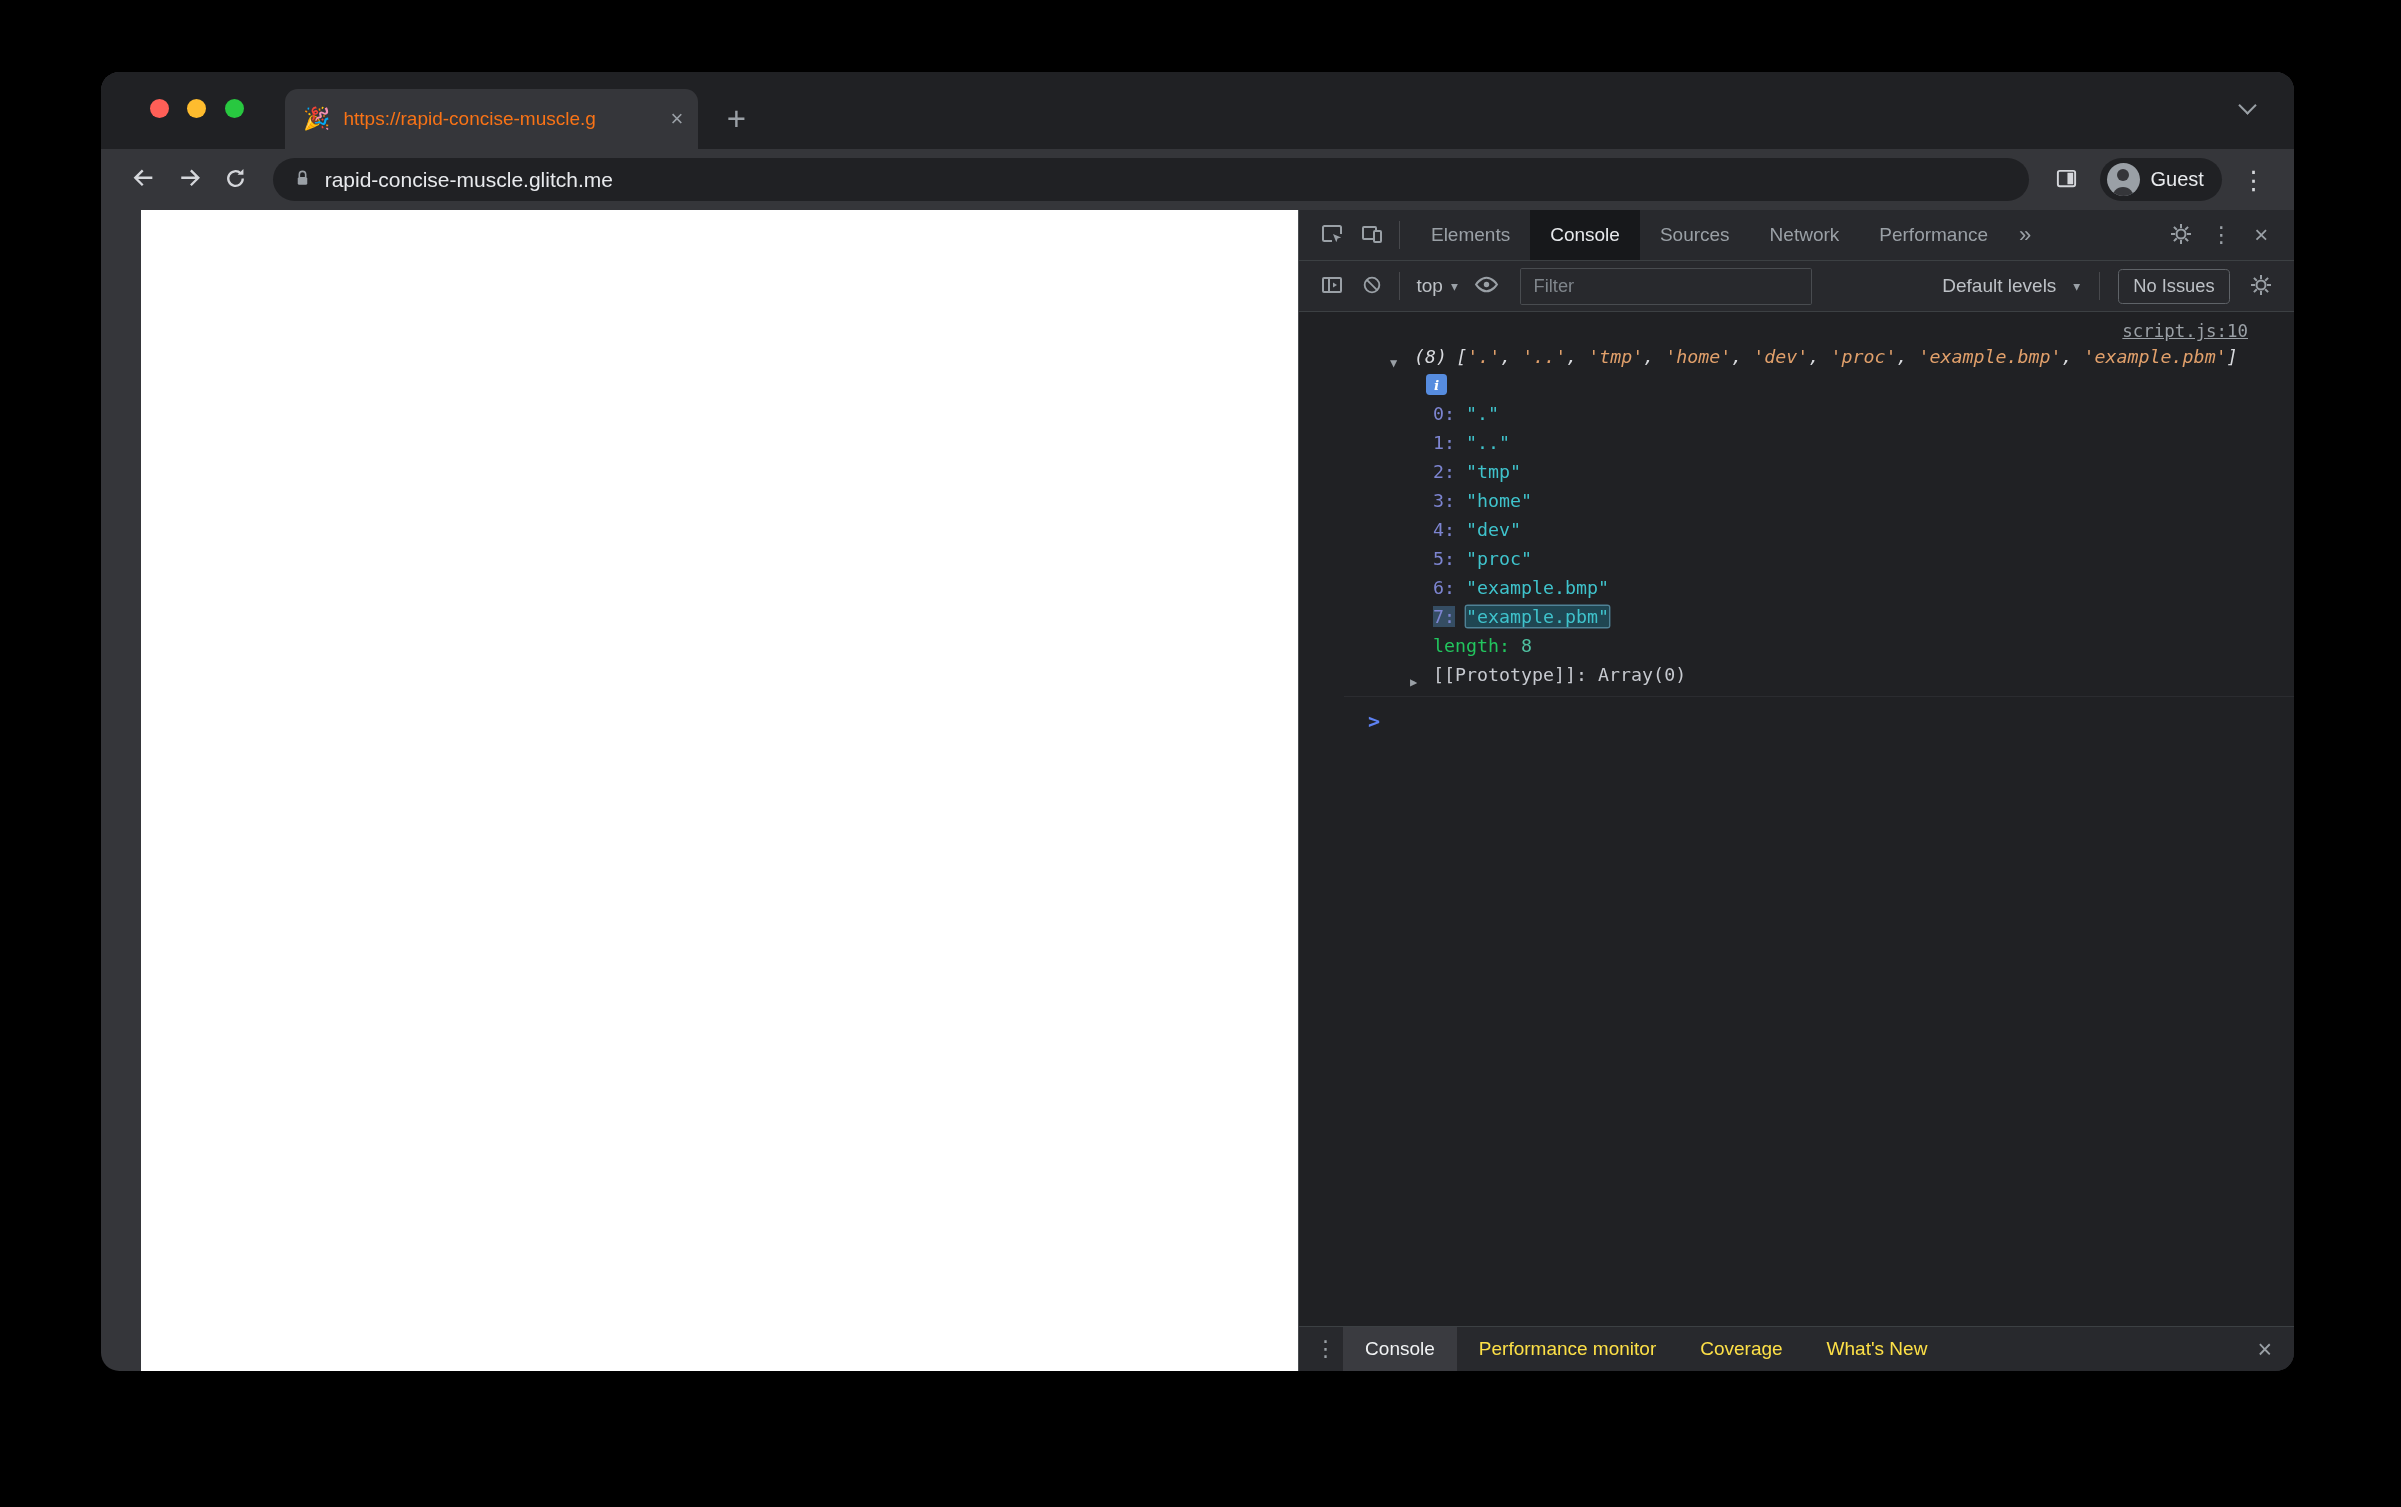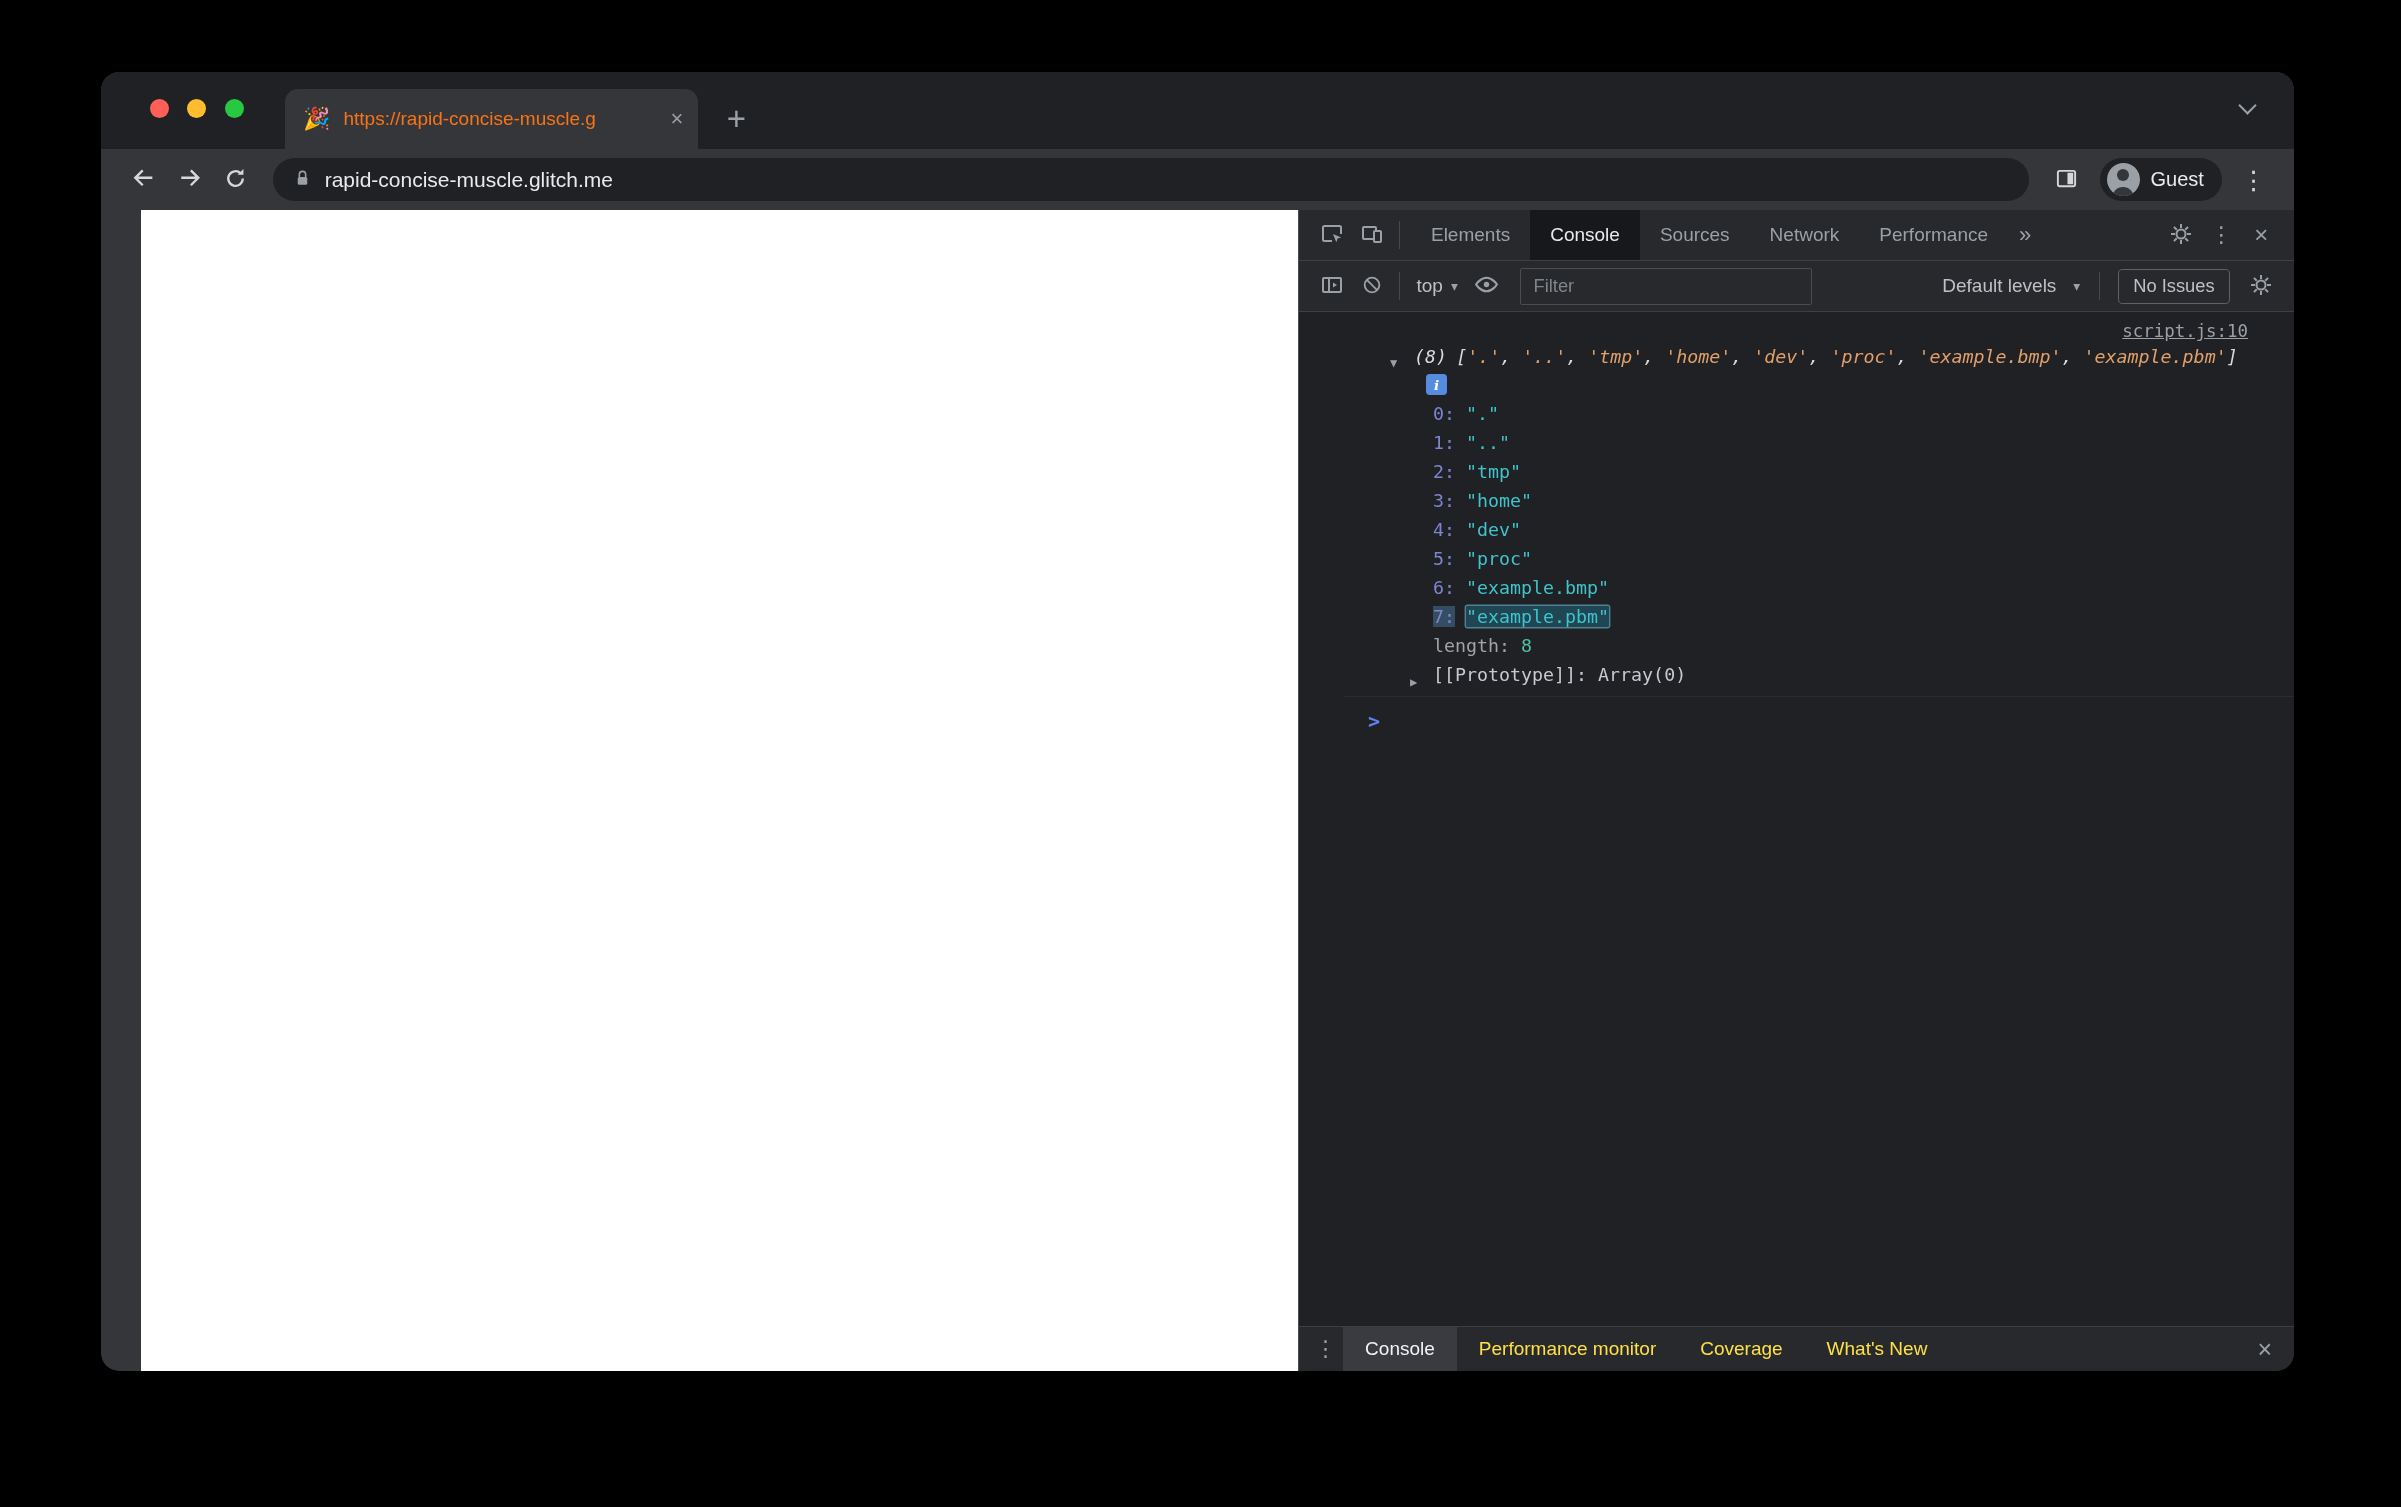--- a/index.html
+++ b/index.html
@@ -68,21 +68,21 @@
   .tri{position:absolute;left:46px;top:6.4px;font-size:12px;color:#9aa0a6;font-style:normal;}
   .pv-count{color:#d7d9dd;margin-right:9.1px;}
   .pv-br,.pv-sep{color:#d7d9dd;}
   .pv-str{color:#e1a06b;}
   .info-row{padding-left:82px;height:28px;display:flex;align-items:center;}
   .info-badge{width:21px;height:21px;border-radius:3.7px;background:#568cdf;color:#fff;
     font-style:italic;font-weight:bold;font-size:13.7px;display:flex;align-items:center;
     justify-content:center;font-family:"DejaVu Serif",serif;}
   .entry{padding-left:89px;line-height:29px;}
   .k{color:#7d85d1;margin-right:11px;}
-  .k.dim{color:#a3a3a3;}
+  .k.dim{color:#22c55e;}
   .v.str{color:#3fc3cc;}
   .v.num{color:#4fc0a0;}
   .entry.highlighted .k{background:#354d63;}
   .entry.highlighted .v{background:#1f4652;box-shadow:0 0 0 1.4px #4f8296;border-radius:1.8px;}
   .proto-row{position:relative;padding-left:89px;line-height:29px;color:#c6c9cf;}
   .proto-row .tri2{position:absolute;left:66px;top:8.2px;font-size:12px;color:#9aa0a6;}
   .proto-k{margin-right:11px;}
   .prompt-row{padding:11px 0 0 24px;line-height:27.4px;}
   .prompt{color:#5e82f2;font-weight:bold;font-size:20px;}
   

